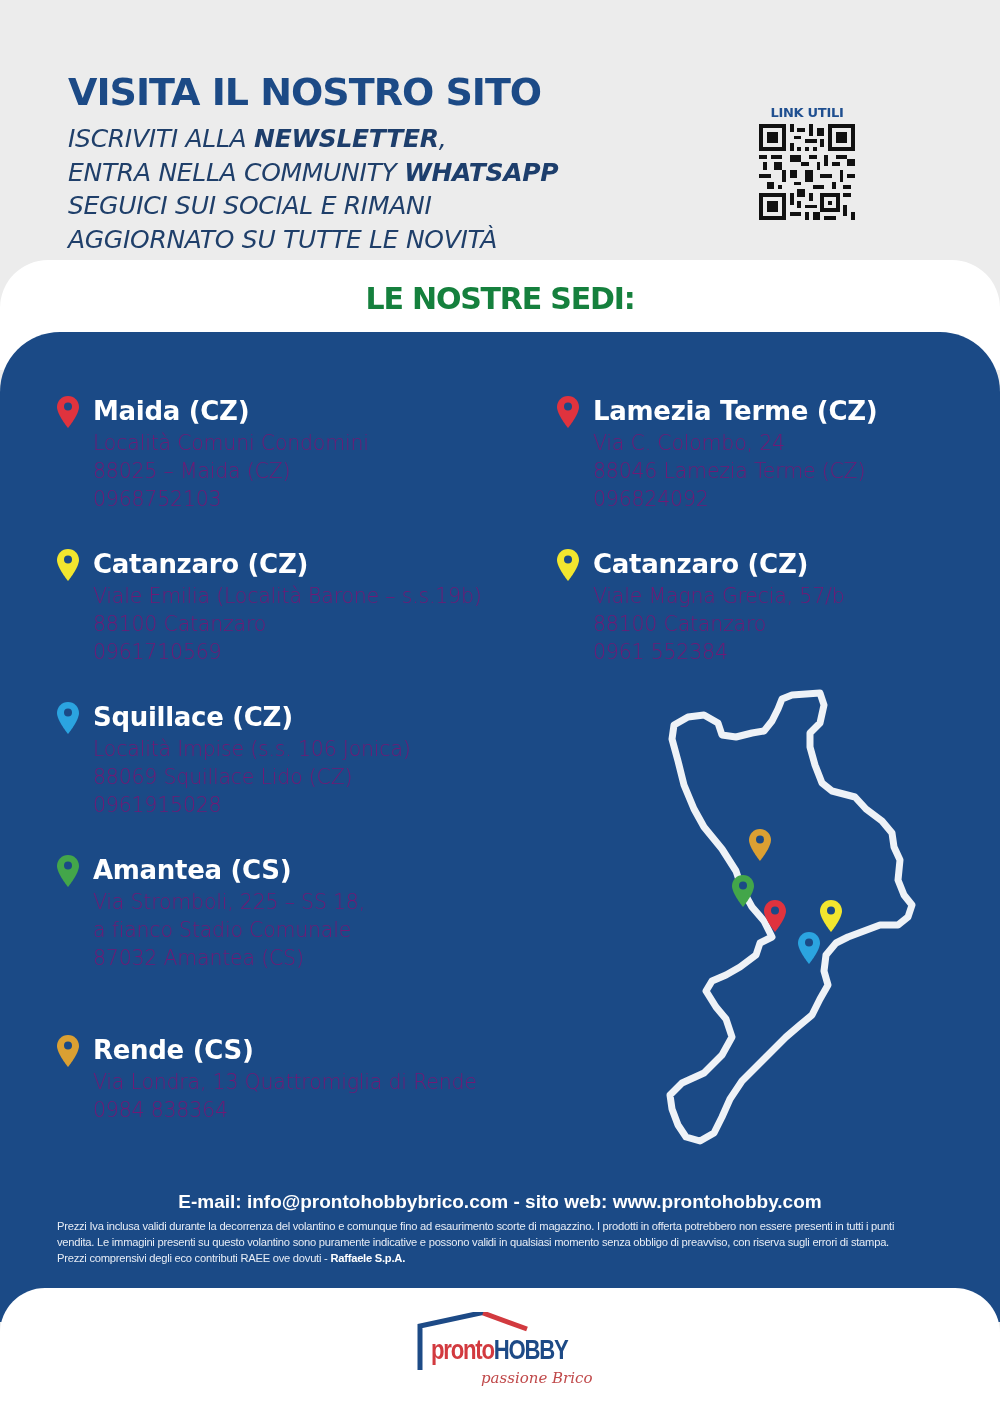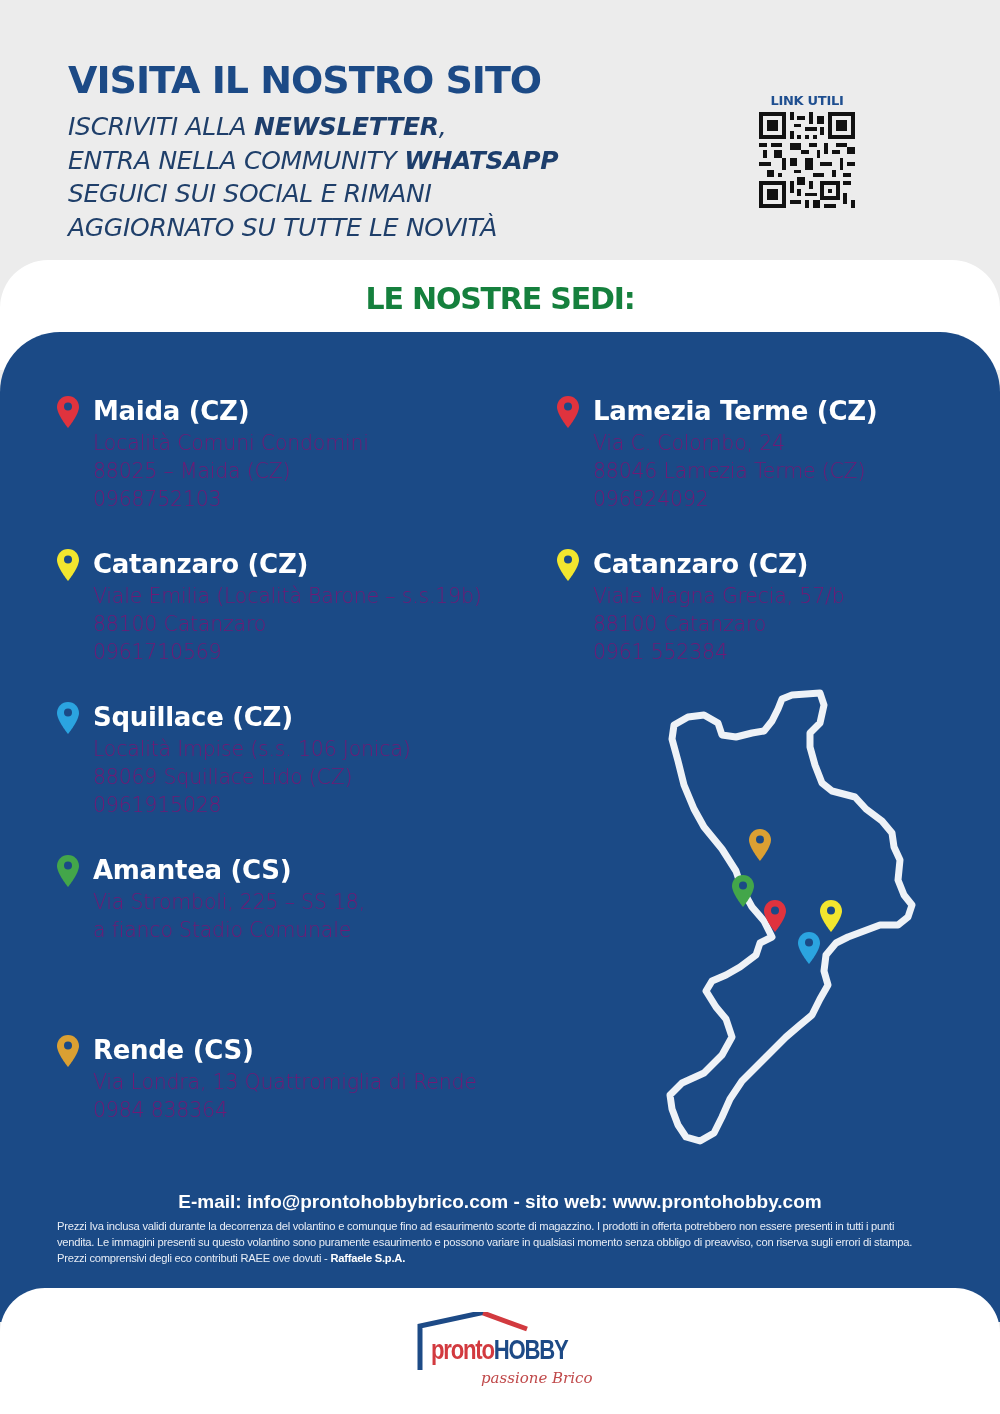--- a/index.html
+++ b/index.html
@@ -4,21 +4,21 @@
   <style>
     * { box-sizing: border-box; margin: 0; padding: 0; }
     html, body { width: 1000px; height: 1414px; overflow: hidden; }
     body {
       background: #ececec;
       font-family: "Liberation Sans", "DejaVu Sans", sans-serif;
       position: relative;
     }
     
     .header {
-      position: absolute; left: 0; top: 0; width: 1000px; height: 270px;
+      position: absolute; left: 0; top: 12px; width: 1000px; height: 270px;
       background: #ececec;
     }
     .headline {
       position: absolute; left: 68px; top: 58px;
       font-family: "DejaVu Sans", sans-serif;
       font-weight: bold; font-size: 38px; letter-spacing: -1px;
       color: #1c4a86;
     }
     .sub-lines {
       position: absolute; left: 68px; top: 110px;
@@ -255,20 +255,21 @@
 
 <div class="store" style="left:57px; top:855px;">
   <svg class="pin" viewBox="0 0 22 32">
       <path d="M11 0C4.9 0 0 4.9 0 11c0 7.5 11 21 11 21s11-13.5 11-21C22 4.9 17.1 0 11 0z" fill="#43a64a"></path>
       <circle cx="11" cy="10.5" r="4" fill="#1b4a86"></circle>
     </svg>
   <div class="name">Amantea (CS)</div>
   <div class="lines">
     <div>Via Stromboli, 225 – SS 18,</div>
     <div>a fianco Stadio Comunale</div>
+    <div>87032 Amantea (CS)</div>
   </div>
 </div>
 
 <div class="store" style="left:57px; top:1035px;">
   <svg class="pin" viewBox="0 0 22 32">
       <path d="M11 0C4.9 0 0 4.9 0 11c0 7.5 11 21 11 21s11-13.5 11-21C22 4.9 17.1 0 11 0z" fill="#dba032"></path>
       <circle cx="11" cy="10.5" r="4" fill="#1b4a86"></circle>
     </svg>
   <div class="name">Rende (CS)</div>
   <div class="lines">
@@ -298,21 +299,21 @@
   </g>
   <g transform="translate(138,247)">
     <path d="M11 0C4.9 0 0 4.9 0 11c0 7.5 11 21 11 21s11-13.5 11-21C22 4.9 17.1 0 11 0z" fill="#2ba4e0"></path>
       <circle cx="11" cy="10.5" r="4" fill="#1b4a86"></circle>
   </g>
 </svg>
 
 <div class="contact-line">E-mail: info@prontohobbybrico.com - sito web: www.prontohobby.com</div>
 <div class="disclaimer">
   <div>Prezzi Iva inclusa validi durante la decorrenza del volantino e comunque fino ad esaurimento scorte di magazzino. I prodotti in offerta potrebbero non essere presenti in tutti i punti</div>
-  <div>vendita. Le immagini presenti su questo volantino sono puramente esaurimento e possono variare in qualsiasi momento senza obbligo di preavviso, con riserva sugli errori di stampa.</div>
+  <div>vendita. Le immagini presenti su questo volantino sono puramente indicative e possono validi in qualsiasi momento senza obbligo di preavviso, con riserva sugli errori di stampa.</div>
   <div><span>Prezzi comprensivi degli eco contributi RAEE ove dovuti - </span><b>Raffaele S.p.A.</b></div>
 </div>
 
 <div class="bottom-band"></div>
 <div class="logo">
   <svg width="170" height="80" viewBox="0 0 170 80" style="position:absolute;left:0;top:0;">
     <polyline points="5,58 5,14 70,0" fill="none" stroke="#1d4a86" stroke-width="5" stroke-linejoin="miter"></polyline>
     <polyline points="68,1 112,17" fill="none" stroke="#d23a3f" stroke-width="5"></polyline>
   </svg>
   <div class="word"><span class="p1">pronto</span><span class="p2">HOBBY</span></div>

